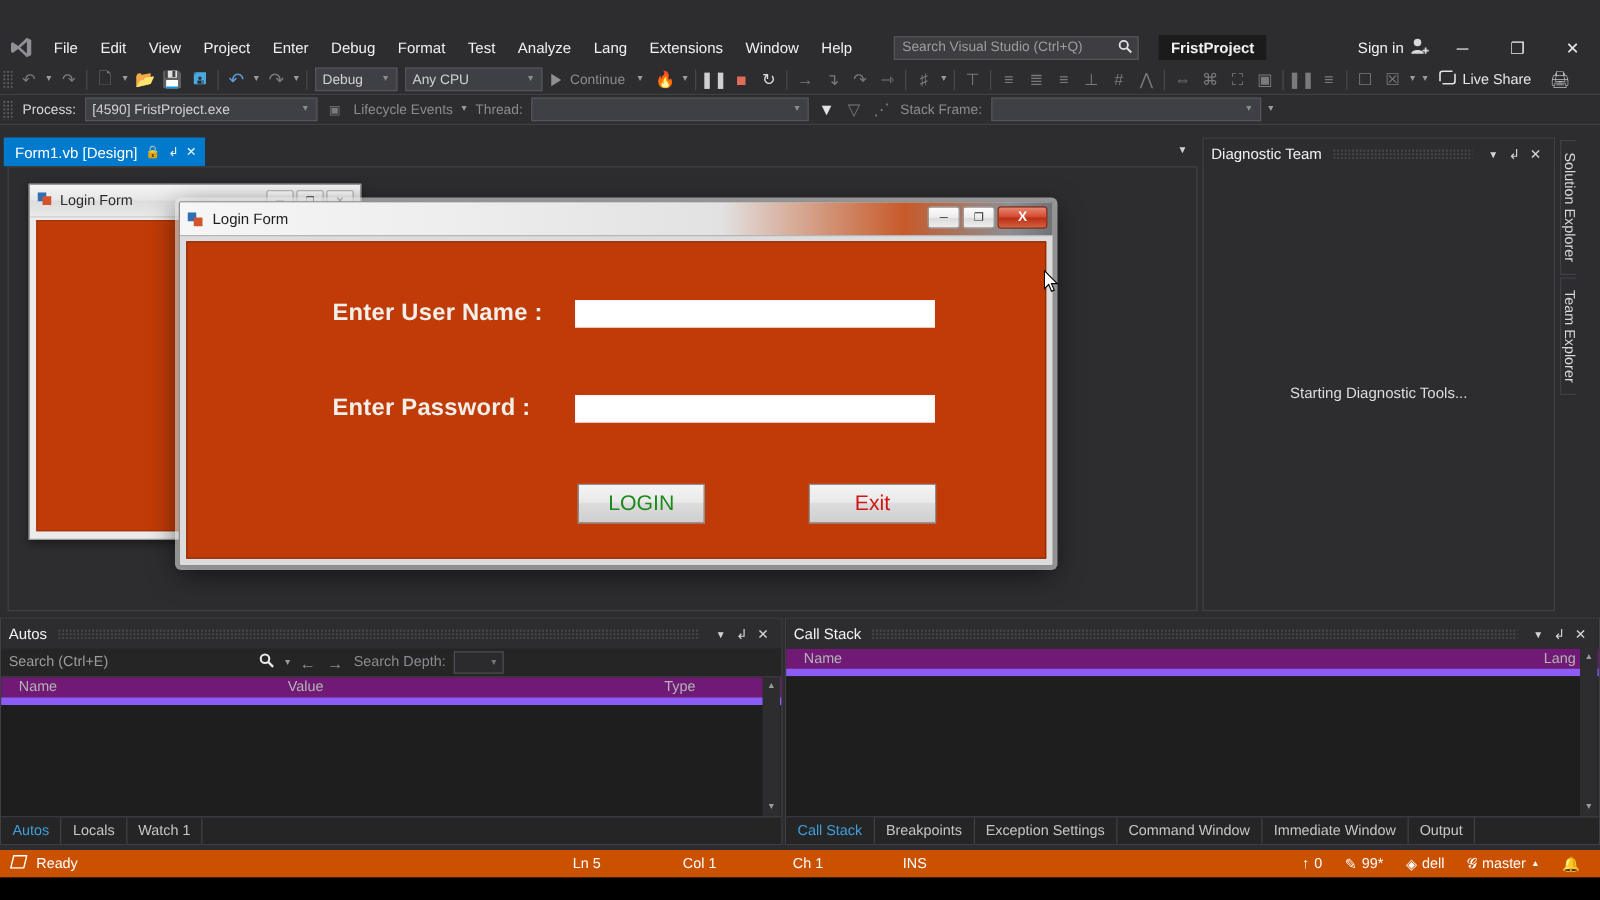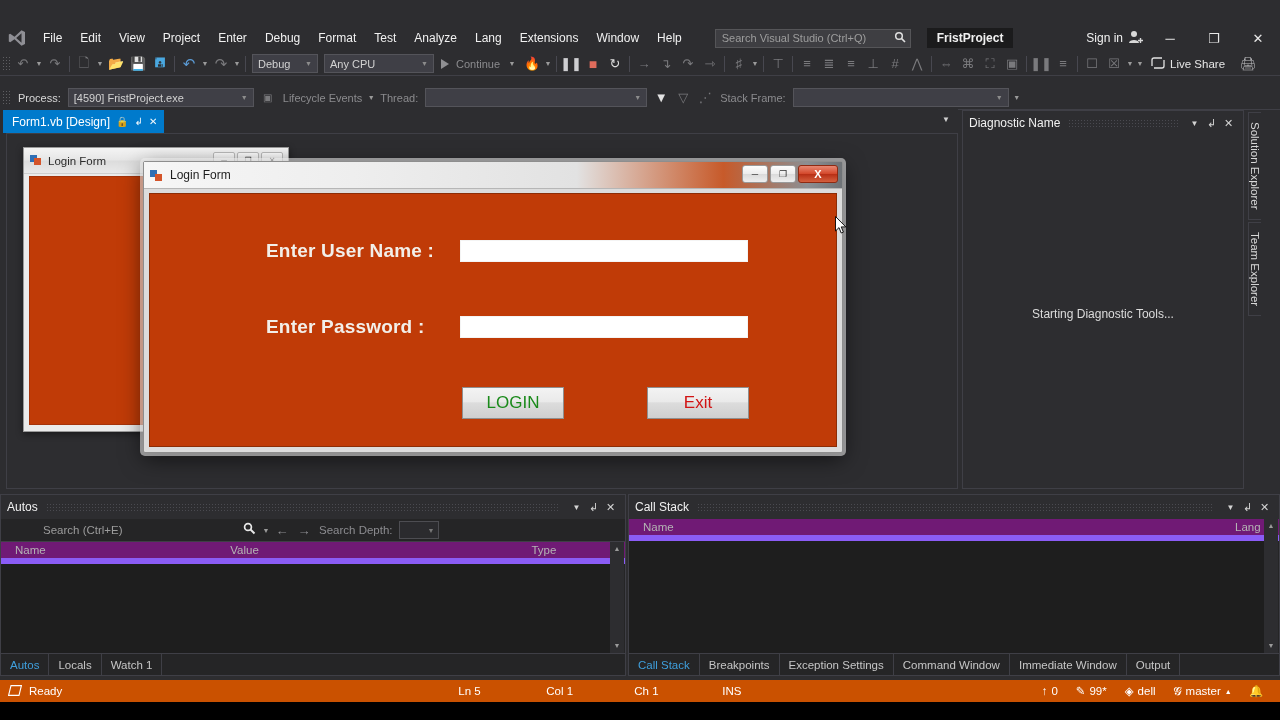--- a/index.html
+++ b/index.html
@@ -67,21 +67,21 @@
 
   
   .toolbar {
     position: absolute; left: 0; width: 1280px; height: 24px;
     background: #2d2d30;
     display: flex; align-items: center;
     font-size: 11px; color: #cfcfcf;
     border-bottom: 1px solid #3f3f46;
   }
   .toolbar.row1 { top: 52px; }
-  .toolbar.row2 { top: 86px; }
+  .toolbar.row2 { top: 76px; }
   .tb-grip {
     width: 8px; height: 16px; margin: 0 2px;
     background-image: radial-gradient(#6a6a6e 0.8px, transparent 0.9px);
     background-size: 3px 3px;
     opacity: .8;
   }
   .tb-ico {
     width: 22px; height: 22px; display: flex; align-items: center; justify-content: center;
     color: #c8c8c8; font-size: 13px;
   }
@@ -254,21 +254,21 @@
   .callstack-panel {
     position: absolute; left: 628px; top: 494px; width: 652px; height: 182px;
     background: #252526; border: 1px solid #3f3f46;
   }
   .search-row {
     height: 23px; display: flex; align-items: center;
     border-bottom: 1px solid #3f3f46; background: #252526;
   }
   .srch-input {
     width: 200px; height: 21px; display: flex; align-items: center;
-    font-size: 11.5px; color: #9c9c9c; padding-left: 6px; margin-left: 36px;
+    font-size: 11.5px; color: #9c9c9c; padding-left: 6px;
   }
   .srch-key { width: 24px; text-align: center; color: #e0e0e0; font-size: 12px; }
   .srch-nav { width: 22px; text-align: center; color: #8c8c90; font-size: 13px; }
   .srch-depth { font-size: 11.5px; color: #8c8c90; margin-left: 4px; }
   .depth-box {
     width: 40px; height: 18px; margin-left: 6px;
     border: 1px solid #4d4d52; background: #2b2b2e;
     display: flex; align-items: center; justify-content: flex-end;
   }
   .depth-box i { font-size: 7px; color: #777; font-style: normal; padding-right: 3px; }
@@ -540,21 +540,21 @@
 
     <div class="cursor-arrow" style="left:828px; top:82px;">
       <svg width="12" height="19" viewBox="0 0 12 19">
         <path d="M0.5 0.5 L0.5 15 L4 11.6 L6.2 17 L8.4 16.1 L6.2 10.9 L10.8 10.9 Z" fill="#ffffff" stroke="#000" stroke-width="0.9"></path>
       </svg>
     </div>
   </div>
 
   <div class="diag">
     <div class="panel-head">
-      <span class="ph-title">Diagnostic Name</span>
+      <span class="ph-title">Diagnostic Team</span>
       <span class="ph-dots"></span>
       <span class="ph-btn" style="font-size:8px">▼</span>
       <span class="ph-btn">↲</span>
       <span class="ph-btn">✕</span>
     </div>
     <div class="diag-msg">Starting Diagnostic Tools...</div>
   </div>
 
   <div class="rt-dock">
     <div class="rt-tab">Solution Explorer</div>

